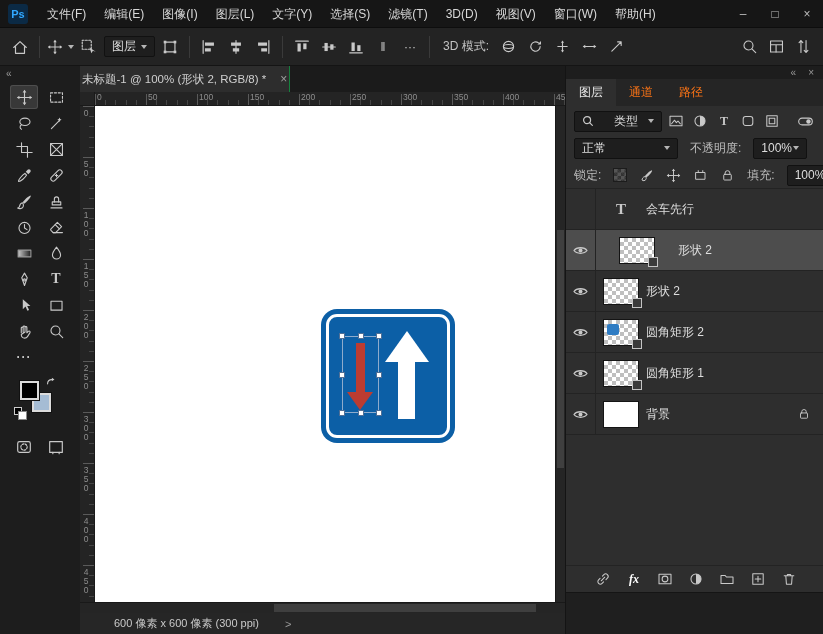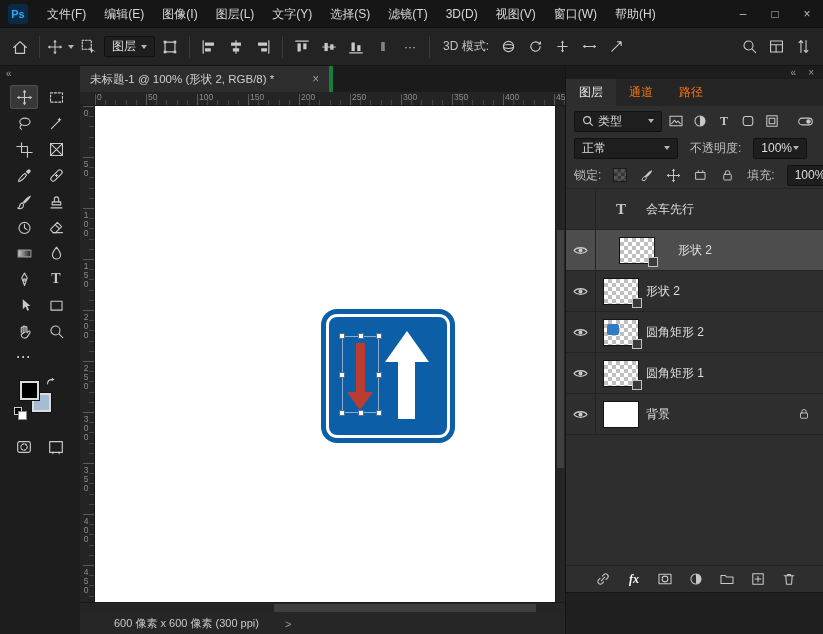--- a/index.html
+++ b/index.html
@@ -35,21 +35,21 @@
   .dots{font-weight:bold;color:#c9c9c9;letter-spacing:1px;}
   .swatches{position:relative;width:40px;height:40px;margin:12px 0 0 20px;}
   .fg-swatch{position:absolute;left:0;top:0;width:19px;height:19px;background:#000;border:2px solid #dcdcdc;box-shadow:0 0 0 1px #111;}
   .bg-swatch{position:absolute;left:12px;top:12px;width:19px;height:19px;background:#a5bcd4;border:2px solid #dcdcdc;box-shadow:0 0 0 1px #111;}
   .mini-swatch{position:absolute;left:-6px;top:26px;width:8px;height:8px;background:#000;border:1px solid #ccc;}
   .mini-swatch:after{content:"";position:absolute;left:3px;top:3px;width:7px;height:7px;background:#fff;border:1px solid #888;}
   .swap-arrow{position:absolute;left:25px;top:-4px;}
   
   .docarea{position:absolute;left:80px;top:66px;right:258px;bottom:0;display:flex;flex-direction:column;background:#1e1e1e;}
   .tabbar{height:26px;background:#1b1b1b;display:flex;}
-  .doc-tab{height:26px;background:#2d2d2d;display:flex;align-items:center;padding:0 10px;font-size:11.5px;color:#cfcfcf;border-right:4px solid #15803d;gap:24px;}
+  .doc-tab{height:26px;background:#2d2d2d;display:flex;align-items:center;padding:0 2px;font-size:11.5px;color:#cfcfcf;border-right:1px solid #15803d;}
   .tab-close{margin-left:14px;color:#9c9c9c;font-size:12px;}
   .ruler-row{height:14px;display:flex;}
   .ruler-corner{width:15px;background:#242424;border-right:1px solid #1a1a1a;border-bottom:1px solid #1a1a1a;}
   .hruler{flex:1;position:relative;border-bottom:1px solid #1a1a1a;
     background:
       repeating-linear-gradient(90deg,#5a5a5a 0 1px,transparent 1px 51px) left bottom/100% 11px no-repeat,
       repeating-linear-gradient(90deg,#454545 0 1px,transparent 1px 10.2px) left bottom/100% 5px no-repeat,
       #242424;}
   .rnum{position:absolute;top:0;font-size:8.5px;color:#8e8e8e;}
   .canvas-row{flex:1;display:flex;min-height:0;}
@@ -494,21 +494,21 @@
       <div class="ptab">通道</div>
       <div class="ptab">路径</div>
     </div>
 
     <div class="filter-row">
       <div class="combo" style="width:88px">
         <svg class="i" width="12" height="12" viewBox="0 0 13 13">
             <circle cx="5.5" cy="5.5" r="3.8"></circle>
             <path d="M8.2 8.2l3 3"></path>
           </svg>
-        <span style="margin-left:4px">类型</span>
+        <span style="margin-left:20px">类型</span>
         <span class="caret" style="margin-left:auto"></span>
       </div>
       <div class="small-icon">
           <svg class="i" width="16" height="16" viewBox="0 0 20 20">
             <rect x="2.5" y="4" width="15" height="12"></rect>
             <path d="M4.5 13.5L8 9l2.5 3 2-2 3 3.5"></path>
           </svg>
         </div>
       <div class="small-icon">
           <svg class="i" width="16" height="16" viewBox="0 0 20 20">

